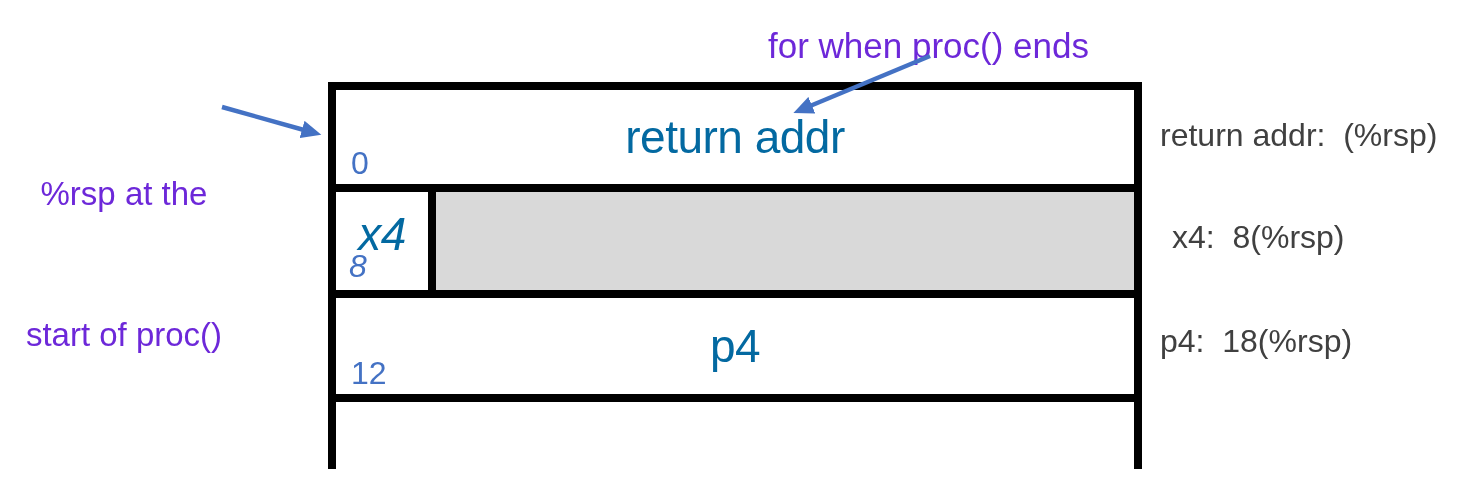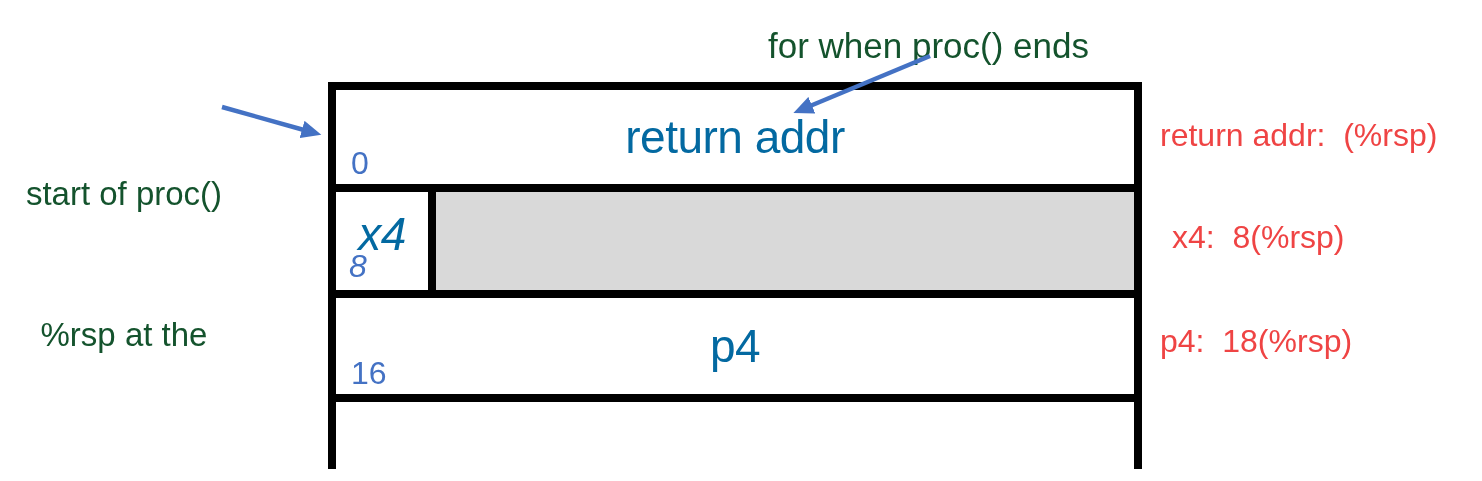--- a/index.html
+++ b/index.html
@@ -11,21 +11,21 @@
   .canvas {
     position: relative;
     width: 1482px;
     height: 481px;
     overflow: hidden;
     background: #ffffff;
   }
   
   .note {
     position: absolute;
-    color: #14532d;
+    color: #6d28d9;
     font-size: 33px;
     line-height: 47px;
     white-space: pre;
   }
   .rsp-note {
     left: 6px;
     top: 76px;
     width: 236px;
     text-align: center;
   }
@@ -89,21 +89,21 @@
   .x4-cell .slot-label { padding-bottom: 14px; }
   .x4-cell .offset { left: 13px; bottom: 8px; }
   .shaded {
     flex: 1;
     background: #D9D9D9;
   }
   
   .addr-label {
     position: absolute;
     left: 1160px;
-    color: #ef4444;
+    color: #404040;
     font-size: 32px;
     line-height: 38px;
     white-space: pre;
   }
   .addr-0 { top: 116px; }
   .addr-1 { top: 218px; margin-left: 12px; }
   .addr-2 { top: 322px; }
   
   .arrows {
     position: absolute;
@@ -112,22 +112,22 @@
     height: 481px;
     pointer-events: none;
   }
 </style>
 </head>
 <body>
 
 <div class="canvas">
 
   <div class="note rsp-note">
+    <div>%rsp at the</div>
     <div>start of proc()</div>
-    <div>%rsp at the</div>
   </div>
 
   <div class="note proc-ends-note">for when proc() ends</div>
 
   <div class="stack">
 
     <div class="row row-return">
       <span class="slot-label">return addr</span>
       <span class="offset">0</span>
     </div>
@@ -135,21 +135,21 @@
     <div class="row row-x4">
       <div class="x4-cell">
         <span class="slot-label">x4</span>
         <span class="offset">8</span>
       </div>
       <div class="shaded"></div>
     </div>
 
     <div class="row row-p4">
       <span class="slot-label">p4</span>
-      <span class="offset">16</span>
+      <span class="offset">12</span>
     </div>
 
     <div class="row row-empty"></div>
   </div>
 
   <div class="addr-label addr-0">return addr:  (%rsp)</div>
   <div class="addr-label addr-1">x4:  8(%rsp)</div>
   <div class="addr-label addr-2">p4:  18(%rsp)</div>
 
   <svg class="arrows" viewBox="0 0 1482 481" xmlns="http://www.w3.org/2000/svg">

